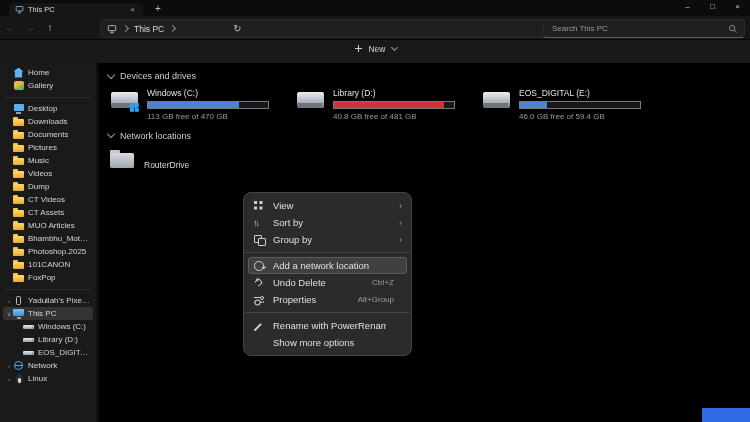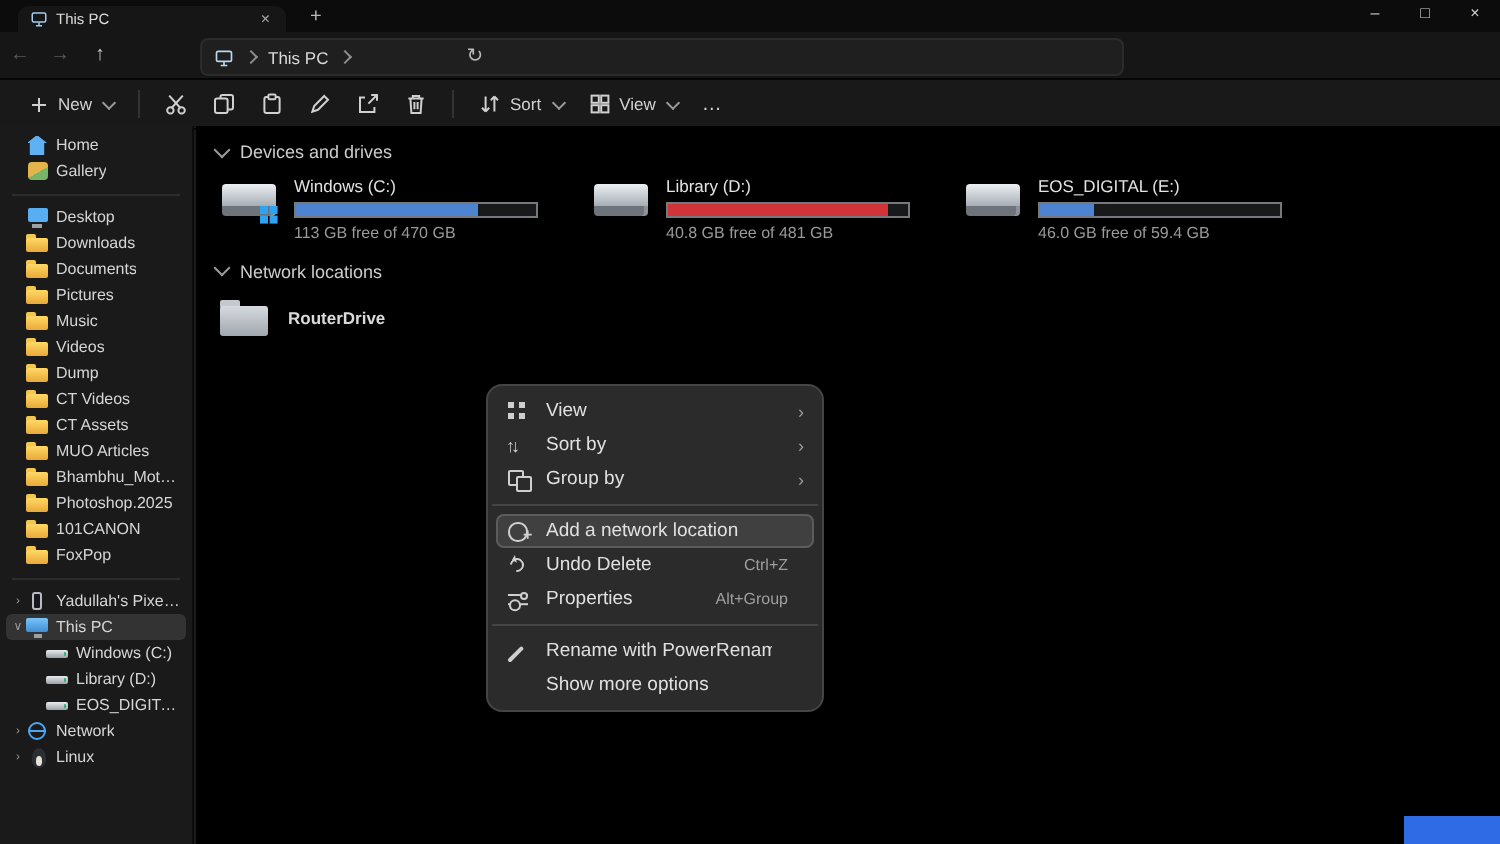--- a/index.html
+++ b/index.html
@@ -25,21 +25,21 @@
   .bc-sep{width:4px;height:4px;border-right:1px solid #8f8f8f;border-bottom:1px solid #8f8f8f;transform:rotate(-45deg);margin:0 2px;}
   .bc-label{font-size:8.5px;color:#dadada;}
   .refresh{margin-left:52px;color:#b9b9b9;font-size:10px;}
   .search{position:absolute;right:5px;top:3px;width:188px;height:17px;background:#1f1f1f;border:1px solid #2b2b2b;
           border-bottom-color:#5e5e5e;border-radius:4px;display:flex;align-items:center;padding:0 6px;gap:4px;}
   .search input{flex:1;background:transparent;border:0;outline:0;color:#cfcfcf;font-size:8px;font-family:inherit;min-width:0;}
   .search input::placeholder{color:#9a9a9a;}
 
   
   .toolbar{position:absolute;top:39px;left:0;right:0;height:24px;background:#191919;border-top:1px solid #060606;
-           border-bottom:1px solid #060606;display:flex;align-items:center;padding:0 9px;gap:2px;}
+           border-bottom:1px solid #060606;display:flex;align-items:center;padding:0 9px;gap:2px;flex-direction:column;}
   .tbtn{display:flex;align-items:center;gap:4px;padding:3px 5px;border-radius:4px;color:#d2d2d2;font-size:8.5px;}
   .caret{width:4px;height:4px;border-right:1px solid #9a9a9a;border-bottom:1px solid #9a9a9a;transform:rotate(45deg);margin:-2px 0 0 2px;}
   .tsep{width:1px;height:14px;background:#333;margin:0 5px;}
   .more{font-size:10px;color:#d2d2d2;letter-spacing:1px;}
   svg.ticon{display:block;}
 
   
   .sidebar{position:absolute;top:63px;left:0;bottom:0;width:97px;background:#1a1a1a;border-right:1px solid #0b0b0b;
            padding-top:3px;box-sizing:border-box;overflow:hidden;}
   .srow{display:flex;align-items:center;height:13px;margin:0 3px;padding:0 2px;border-radius:3px;color:#d6d6d6;font-size:8px;}
@@ -93,21 +93,21 @@
   .winlogo{display:none;position:absolute;right:1px;bottom:0;width:9px;height:9px;z-index:1;}
   .dico[data-icon="windows-drive-icon"] .winlogo{display:block;}
   .winlogo::before{content:"";position:absolute;left:0;top:0;width:3.8px;height:3.8px;background:#2ea3f2;
                    box-shadow:4.8px 0 0 #2ea3f2,0 4.8px 0 #2ea3f2,4.8px 4.8px 0 #2ea3f2;}
   .dinfo{flex:1;min-width:0;}
   .dname{font-size:8.5px;color:#e2e2e2;white-space:nowrap;}
   .dtrack{width:122px;height:8px;background:#17191b;border:1px solid #75797d;margin:2.5px 0 3px;box-sizing:border-box;}
   .dfill{height:100%;}
   .ddetail{font-size:8px;color:#9a9a9a;white-space:nowrap;}
   .netlist{margin:2px 0 0 4px;}
-  .nettile{display:flex;align-items:center;gap:8px;width:140px;font-weight:bold;}
+  .nettile{display:flex;align-items:flex-end;gap:8px;width:140px;}
   .nico{width:26px;height:22px;position:relative;flex:0 0 26px;}
   .nico::before{content:"";position:absolute;left:0;top:2.5px;width:10px;height:4px;border-radius:1px;background:#c3c9cf;}
   .nico::after{content:"";position:absolute;left:0;top:5px;width:24px;height:15px;border-radius:1.5px;
                background:linear-gradient(180deg,#d7dbe0,#9fa6ad);}
   .netname{font-size:8.5px;color:#dadada;}
 
   
   .menu{position:absolute;left:243px;top:192px;width:167px;background:#2b2b2b;border:1px solid #454545;border-radius:8px;
         padding:4px 0;box-shadow:0 10px 22px rgba(0,0,0,.55);z-index:10;}
   .mi{display:flex;align-items:center;height:17px;margin:0 4px;padding:0 5px;border-radius:4px;color:#e0e0e0;font-size:9.5px;}
@@ -180,20 +180,29 @@
         <svg class="ticon" width="10" height="10" viewBox="0 0 12 12">
             <rect x="1.5" y="2" width="9" height="6" rx="1" fill="none" stroke="#b9d9f0" stroke-width="1"></rect>
             <path d="M4 10.5h4M6 8.3v2" stroke="#b9d9f0" stroke-width="1" fill="none"></path>
           </svg>
       </span>
       <span class="bc-sep"></span>
       <span class="bc-label">This PC</span>
       <span class="bc-sep"></span>
       <span class="refresh">↻</span>
     </div>
+    <div class="search">
+      <input class="search-input" placeholder="Search This PC" style="">
+      <span>
+        <svg class="ticon" width="10" height="10" viewBox="0 0 12 12">
+            <circle cx="5" cy="5" r="3.2" fill="none" stroke="#9a9a9a" stroke-width="1"></circle>
+            <path d="M7.4 7.4l3 3" stroke="#9a9a9a" stroke-width="1"></path>
+          </svg>
+      </span>
+    </div>
   </div>
 
   <div class="toolbar">
     <div class="tbtn">
       <span>
         <svg class="ticon" width="11" height="11" viewBox="0 0 12 12">
             <path d="M6 2.2v7.6M2.2 6h7.6" stroke="#d0d0d0" stroke-width="1.1" fill="none"></path>
           </svg>
       </span>
       <span>New</span>

